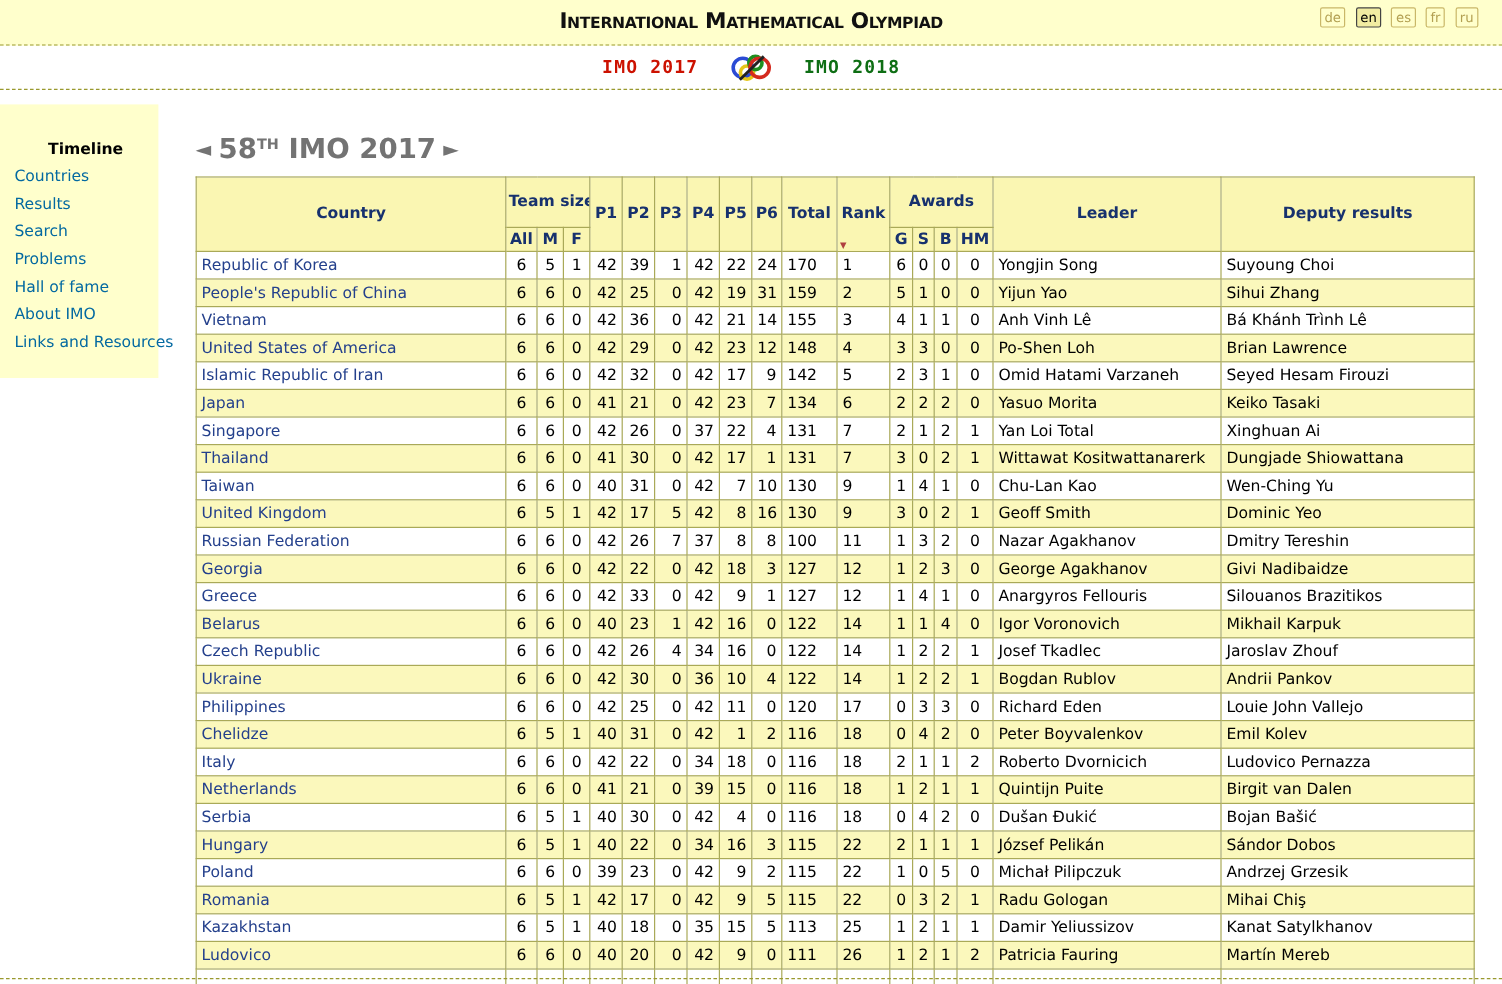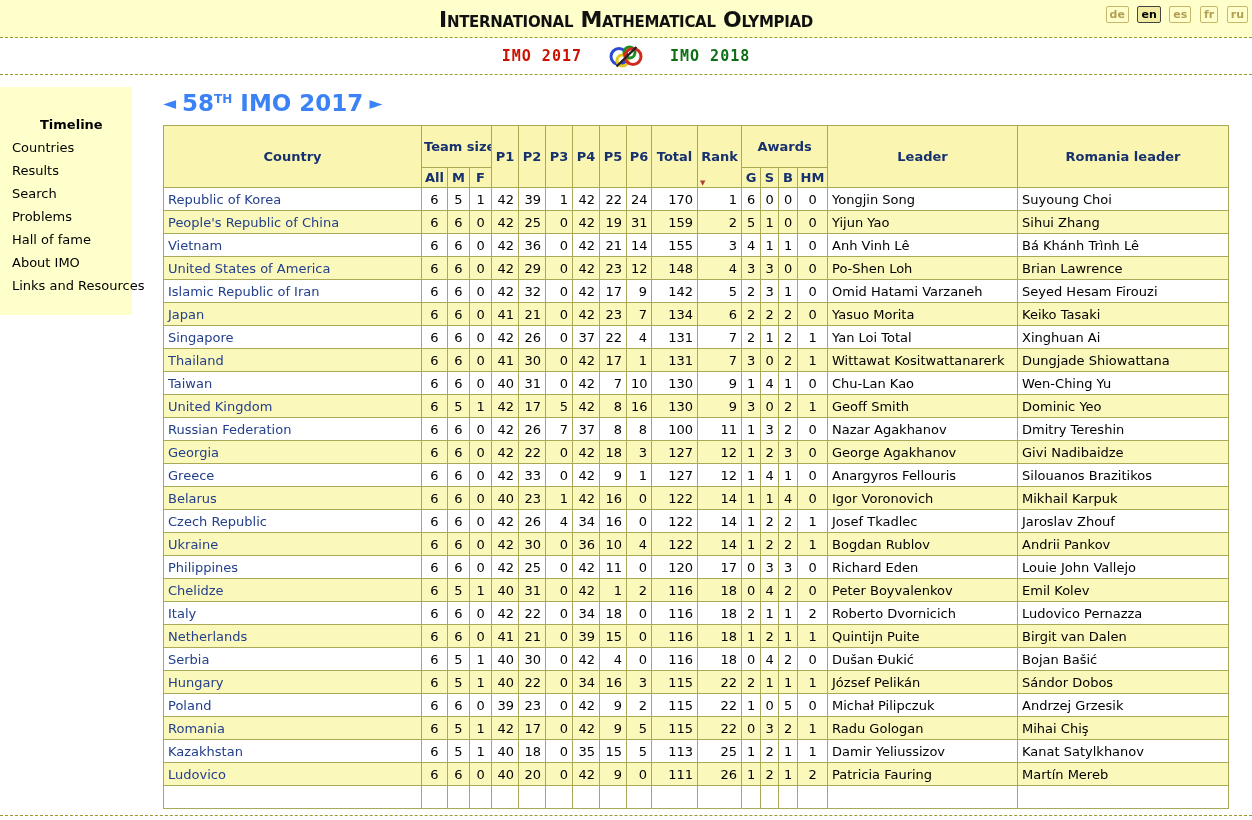--- a/index.html
+++ b/index.html
@@ -8,23 +8,23 @@
     position:relative; width:1252px; height:820px; overflow:hidden;
     font-family:"DejaVu Sans","Liberation Sans",sans-serif; background:#ffffff;
   }
   
   .banner {
     position:relative; height:38px; background:#ffffcc;
     border-bottom:1px dashed #99992e;
   }
   .site-title {
     text-align:center; font-variant:small-caps; font-weight:bold;
-    font-size:22px; letter-spacing:-0.3px; color:#111; padding-top:7px;
-  }
-  .langs { position:absolute; top:3px; right:4px;font-weight:bold; }
+    font-size:18px; letter-spacing:-0.3px; color:#111; padding-top:7px;
+  }
+  .langs { position:absolute; top:3px; right:20px; }
   .lang-btn {
     display:inline-block; font-size:11px; line-height:13px; padding:1px 3px;
     margin-left:3px; border:1px solid #c9b768; color:#b3a052; border-radius:2px;
     cursor:pointer; background:#ffffcc;
   }
   .lang-btn.active { border-color:#444; color:#000; background:#f1eca2; }
   
   .yearnav {
     height:37px; background:#fff; border-bottom:1px dashed #99992e;
     display:flex; align-items:center; justify-content:center; gap:26px;
@@ -33,24 +33,24 @@
     font-weight:bold; font-size:15px; letter-spacing:1px; text-decoration:none; cursor:pointer; }
   .y2017 { color:#cc1100; }
   .y2018 { color:#0e6e14; }
   .imo-logo { cursor:pointer; }
   
   .content { position:relative; }
   .sidebar {
     position:absolute; left:0; top:12px; width:132px; background:#ffffcc;
     padding:26px 6px 18px 12px;
   }
-  .side-item { font-size:13px; line-height:23px; color:#000000; cursor:pointer; white-space:nowrap; }
+  .side-item { font-size:13px; line-height:23px; color:#0369a1; cursor:pointer; white-space:nowrap; }
   .side-item.active { color:#000; font-weight:bold; cursor:default;margin-left:28px; }
   .main { margin-left:163px; padding-top:11px; }
-  .page-title { color:#3b82f6; font-weight:bold; font-size:23px; line-height:26px; }
+  .page-title { color:#737373; font-weight:bold; font-size:23px; line-height:26px;margin-top:21px; }
   .page-title .arrow { font-size:17px; vertical-align:2px; cursor:pointer; }
   .page-title .t-num { margin-left:6px; }
   .page-title .t-sup { font-size:12px; vertical-align:8px; letter-spacing:0; }
   .page-title .t-rest { margin-right:6px; }
   .tabs { margin-top:7px; font-variant:small-caps; font-size:15.5px; color:#0d7c0d; }
   .tab { cursor:pointer; }
   .tab.active { font-weight:bold; cursor:default; }
   .tab-sep { font-size:13px; padding:0 5px; vertical-align:1px; }
   
   table.results {
@@ -65,21 +65,21 @@
     cursor:pointer; padding:1px 2px;
   }
   th.black { color:#111; }
   tr.h1 th { height:42px; }
   tr.h2 th { height:20px; }
   table.results td { height:23px; padding:1px 4px; }
   tbody tr:nth-child(odd) td { background:#ffffff; }
   tbody tr:nth-child(even) td { background:#fbf8bc; }
   td.num { text-align:right; padding-right:6px; }
   td.ctr { text-align:center; }
-  td.wide-num { text-align:right; padding-right:8px; }
+  td.wide-num { padding-right:8px; }
   td.c-country { padding-left:6px; }
   .country-link { color:#24408c; cursor:pointer;text-align:center; }
   td.c-name { padding-left:6px; }
   th.rank-th { position:relative; }
   .sort-marker {
     position:absolute; left:2px; bottom:0px; font-size:7px; color:#b04040; line-height:7px;
   }
   .bottom-rule { position:absolute; left:0; right:0; top:815px; border-top:1px dashed #99992e; }
 </style>
 </head>
@@ -161,21 +161,21 @@
             <th rowspan="2">P4</th>
             <th rowspan="2">P5</th>
             <th rowspan="2">P6</th>
             <th rowspan="2">Total</th>
             <th rowspan="2" class="rank-th">
               <span>Rank</span>
               <span class="sort-marker">▼</span>
             </th>
             <th colspan="4">Awards</th>
             <th rowspan="2" class="black">Leader</th>
-            <th rowspan="2" class="black">Romania leader</th>
+            <th rowspan="2" class="black">Deputy results</th>
           </tr>
           <tr class="h2">
             <th>All</th>
             <th>M</th>
             <th>F</th>
             <th class="black">G</th>
             <th class="black">S</th>
             <th class="black">B</th>
             <th class="black">HM</th>
           </tr>

